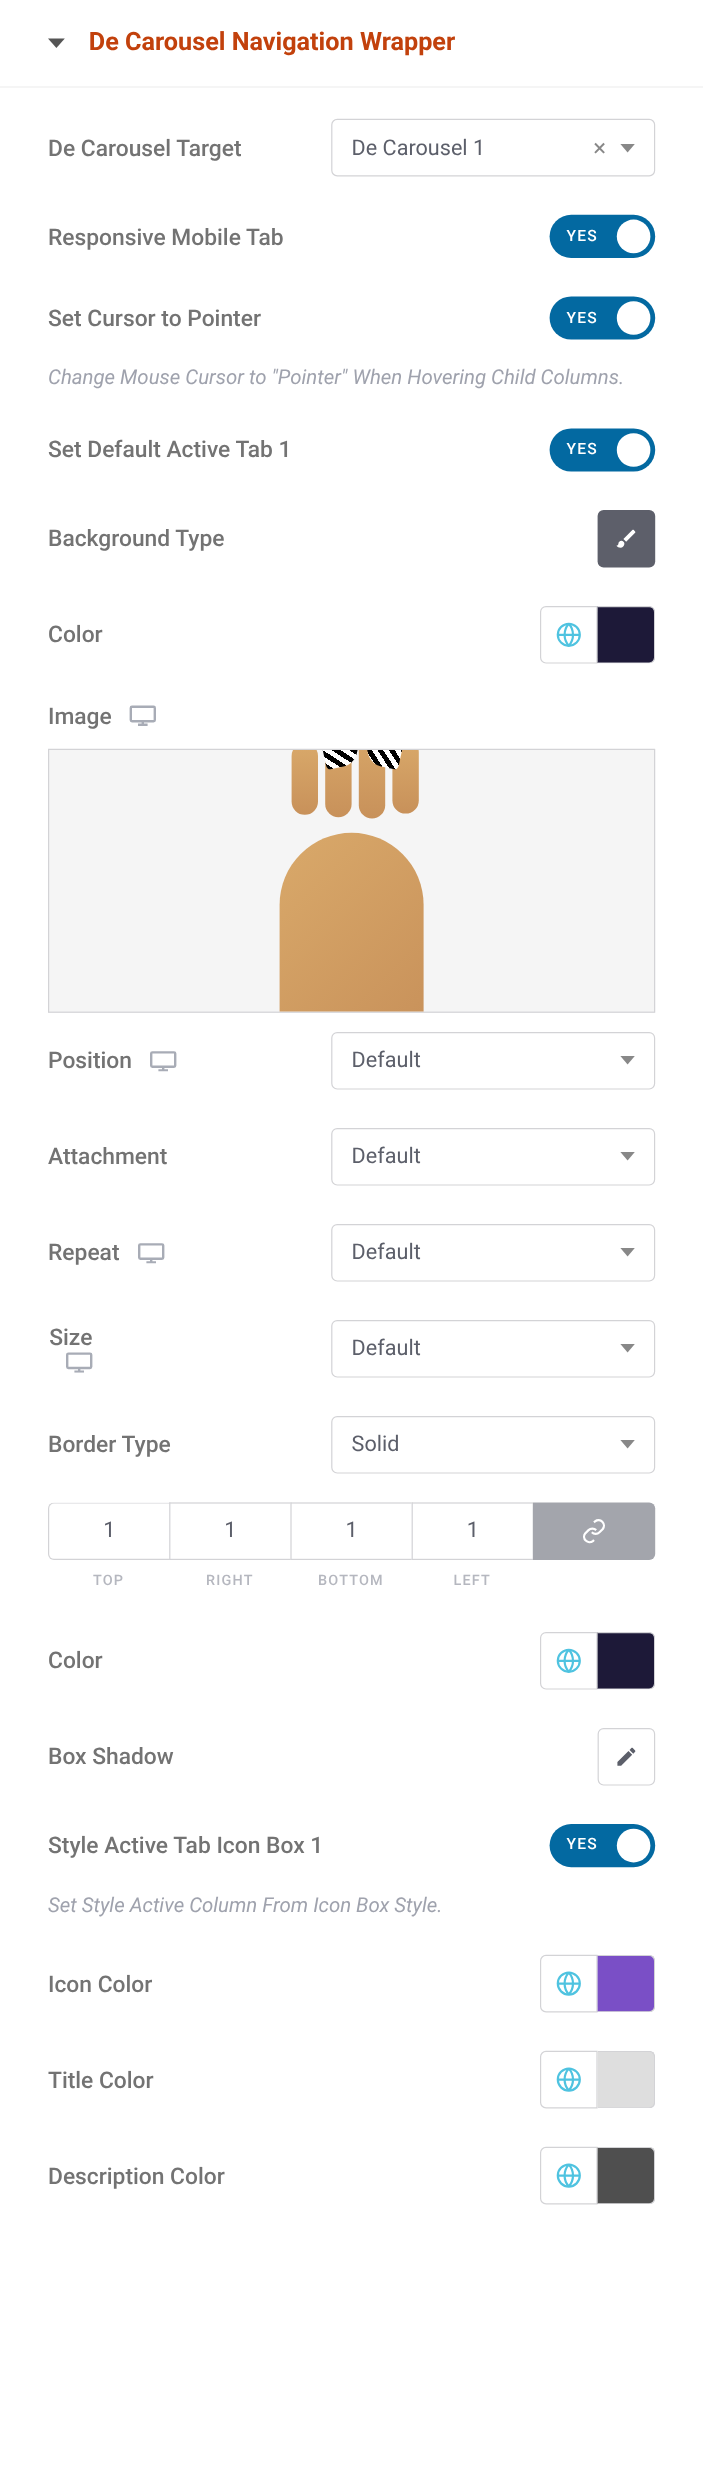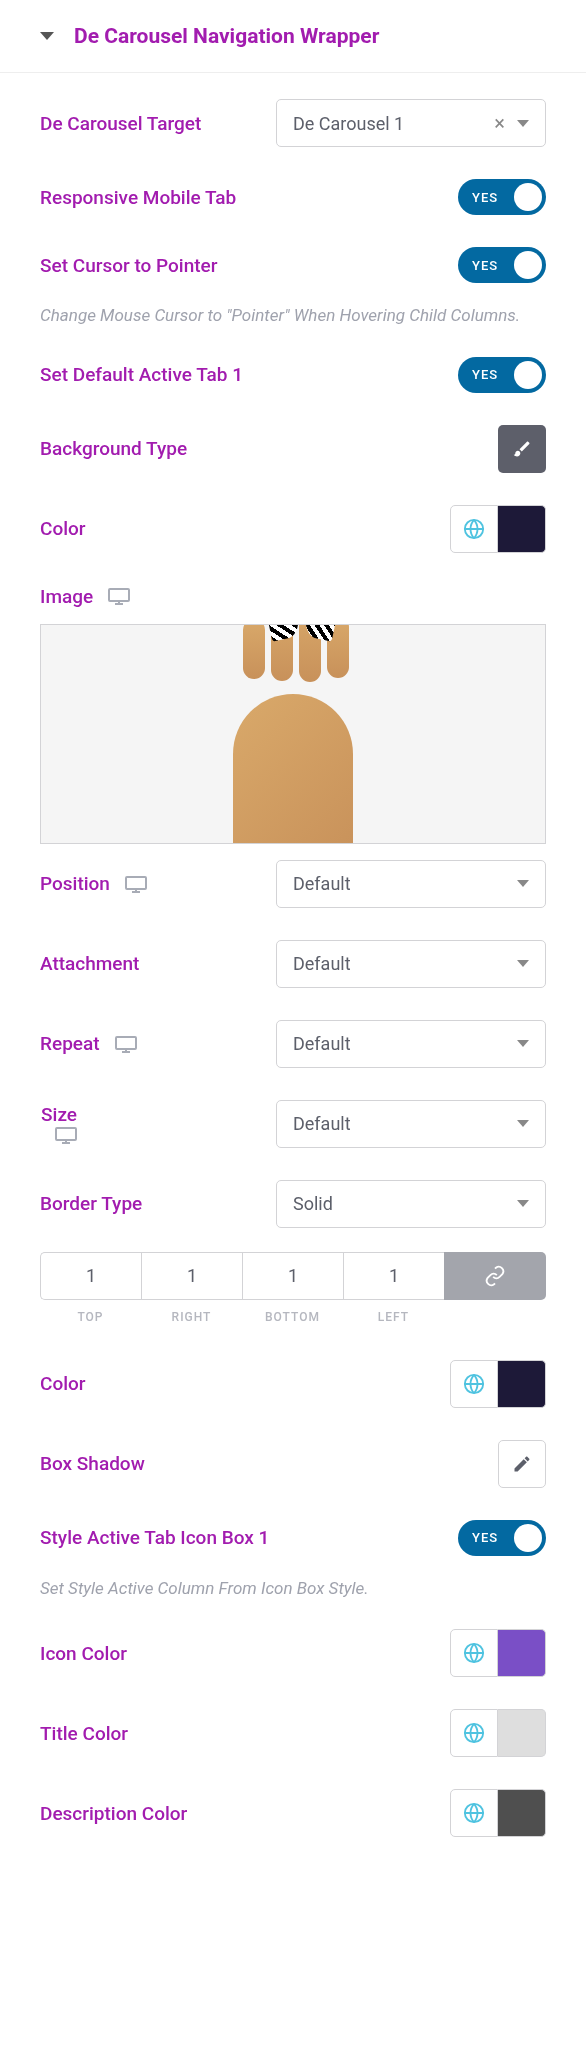--- a/index.html
+++ b/index.html
@@ -1,24 +1,24 @@
 <!DOCTYPE html>
 <html><head>
 <meta charset="utf-8">
 <style>
 * { box-sizing: border-box; margin: 0; padding: 0; font-family: -apple-system, BlinkMacSystemFont, "Segoe UI", Roboto, sans-serif; }
 body { background: #fff; width: 586px; }
 .panel { width: 100%; }
 .header { display: flex; align-items: center; padding: 24px 40px; border-bottom: 1px solid #eee; cursor: pointer; }
 .header .caret { width: 0; height: 0; border-left: 7px solid transparent; border-right: 7px solid transparent; border-top: 8px solid #555; margin-right: 20px; }
-.header .title { font-weight: 700; font-size: 21px; color: #a21caf; }
+.header .title { font-weight: 700; font-size: 21px; color: #c2410c; }
 .content { padding: 10px 40px 40px; }
 .row { display: flex; align-items: center; justify-content: space-between; padding: 16px 0; }
 .row-start { justify-content: flex-start; }
-.label { font-size: 19px; color: #a21caf; font-weight: 500; }
+.label { font-size: 19px; color: #737373; font-weight: 500; }
 .select-box { width: 270px; height: 48px; border: 1px solid #d3d3d6; border-radius: 5px; display: flex; align-items: center; padding: 0 16px; background: #fff; font-size: 18px; color: #5c5f6a; position: relative; cursor: pointer; }
 .select-box .sel-text { flex: 1; }
 .select-box .close-x { font-size: 20px; color: #888; margin-right: 12px; cursor: pointer; }
 .select-box .caret-down { width: 0; height: 0; border-left: 6px solid transparent; border-right: 6px solid transparent; border-top: 7px solid #888; }
 .toggle { width: 88px; height: 36px; background: #0369a1; border-radius: 20px; position: relative; cursor: pointer; display: flex; align-items: center; }
 .toggle .knob { width: 28px; height: 28px; background: #fff; border-radius: 50%; position: absolute; right: 4px; }
 .toggle .toggle-label { color: #fff; font-size: 13px; margin-left: 14px; font-weight: 500; letter-spacing: 1px; }
 .hint { font-size: 17px; font-style: italic; color: #9fa2ad; line-height: 1.5; padding: 4px 0 12px; }
 .bg-type-btn { width: 48px; height: 48px; background: #5d5f6a; border-radius: 5px; display: flex; align-items: center; justify-content: center; cursor: pointer; }
 .brush-icon { width: 20px; height: 20px; }

